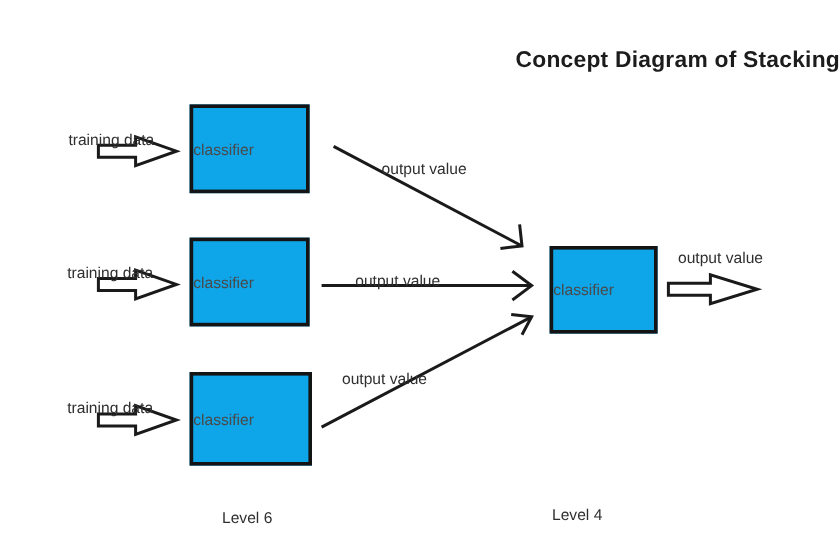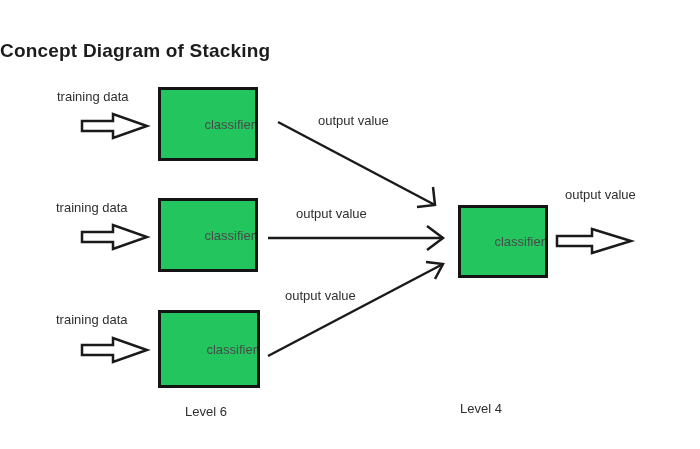--- a/index.html
+++ b/index.html
@@ -6,40 +6,41 @@
   .stage{
     position:relative;
     width:700px;height:449px;
     background:#ffffff;
     font-family:"Liberation Sans", sans-serif;
     overflow:hidden;
   }
   .title{
     position:absolute;
     left:0; top:40px; width:700px;
-    text-align:left;
+    text-align:right;
     font-size:19px;
     font-weight:bold;
     color:#1c1c1c;
     letter-spacing:0.2px;
   }
   .lbl{
     position:absolute;
     font-size:13px;
     color:#2f2f2f;
     white-space:nowrap;
+    margin-top:20px;
   }
   .box{
     position:absolute;
     box-sizing:border-box;
     border:3px solid #141414;
-    background:#22c55e;
+    background:#0ea5e9;
     display:flex;
     align-items:center;
-    justify-content:flex-end;
+    justify-content:flex-start;
     font-size:13px;
     color:#4a4a4a;
   }
   .box1{left:158px; top:87px;  width:100px; height:74px;}
   .box2{left:158px; top:198px; width:100px; height:74px;}
   .box3{left:158px; top:310px; width:102px; height:78px;}
   .box4{left:458px; top:205px; width:90px;  height:73px;}
   .in1{left:57px;  top:89px;}
   .in2{left:56px;  top:200px;}
   .in3{left:56px;  top:312px;}

